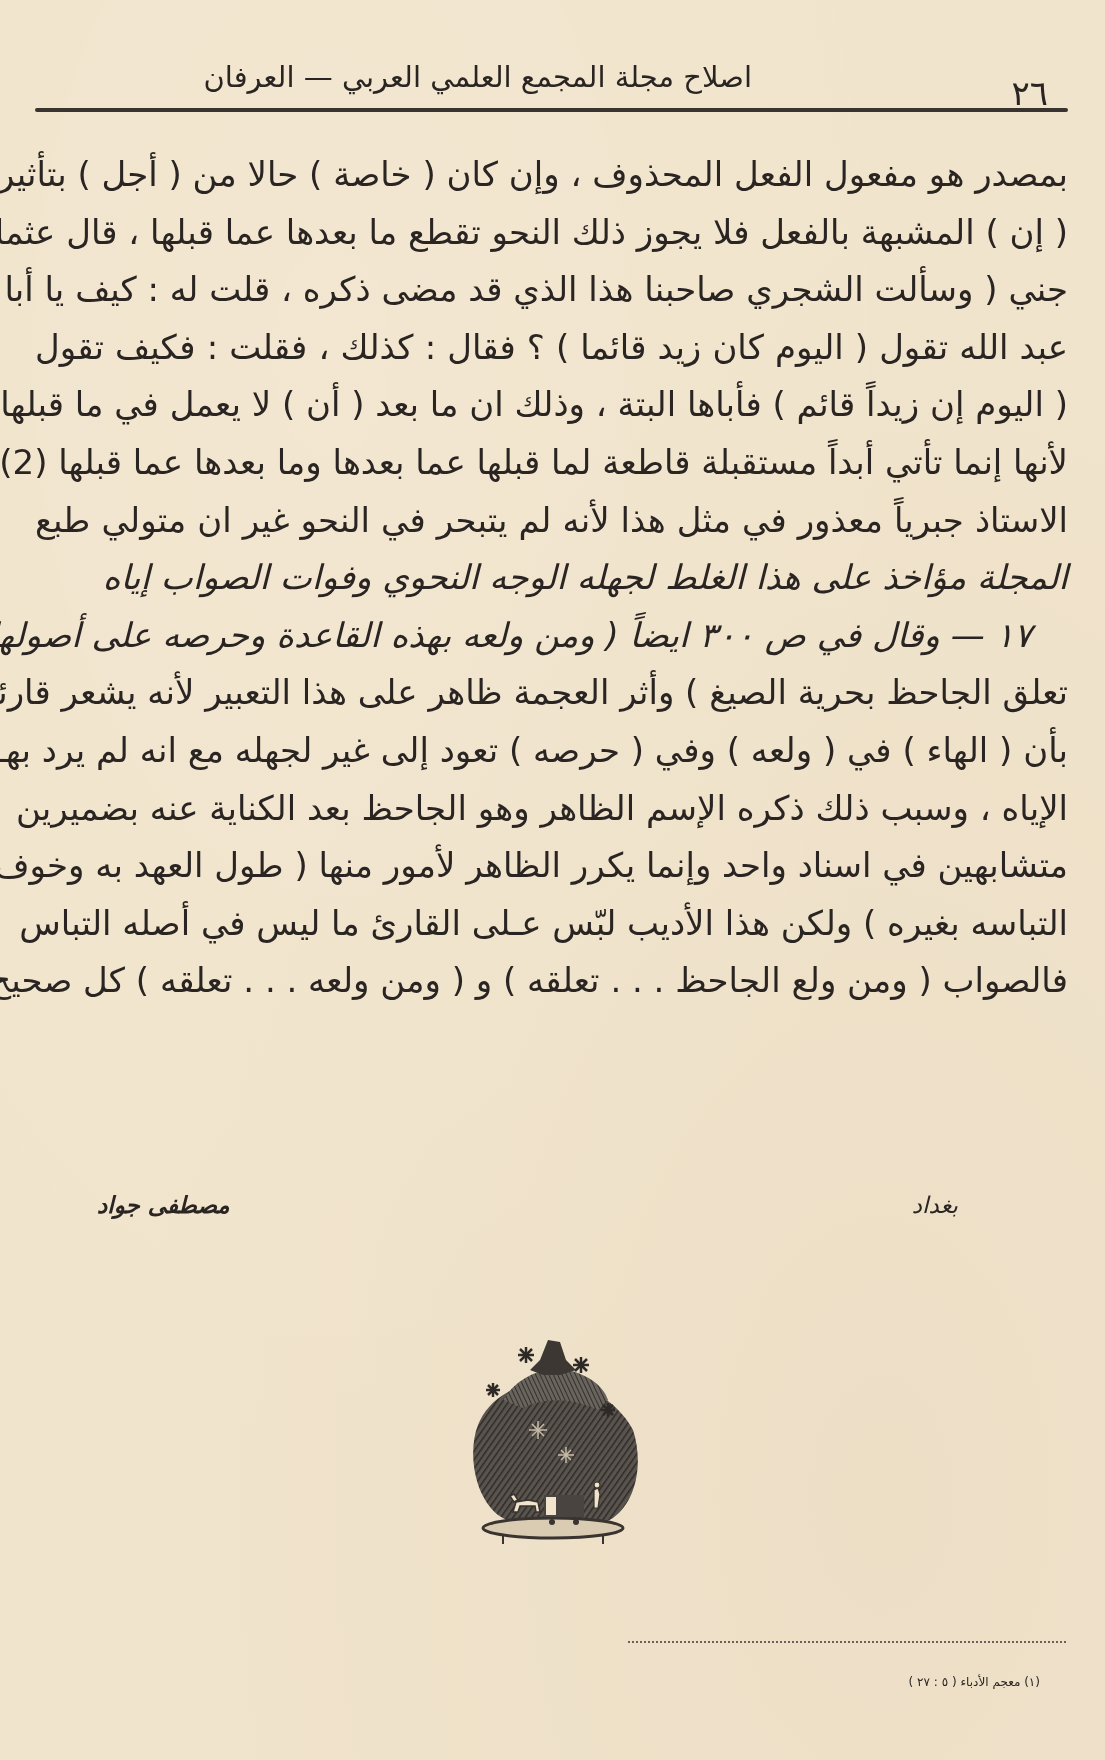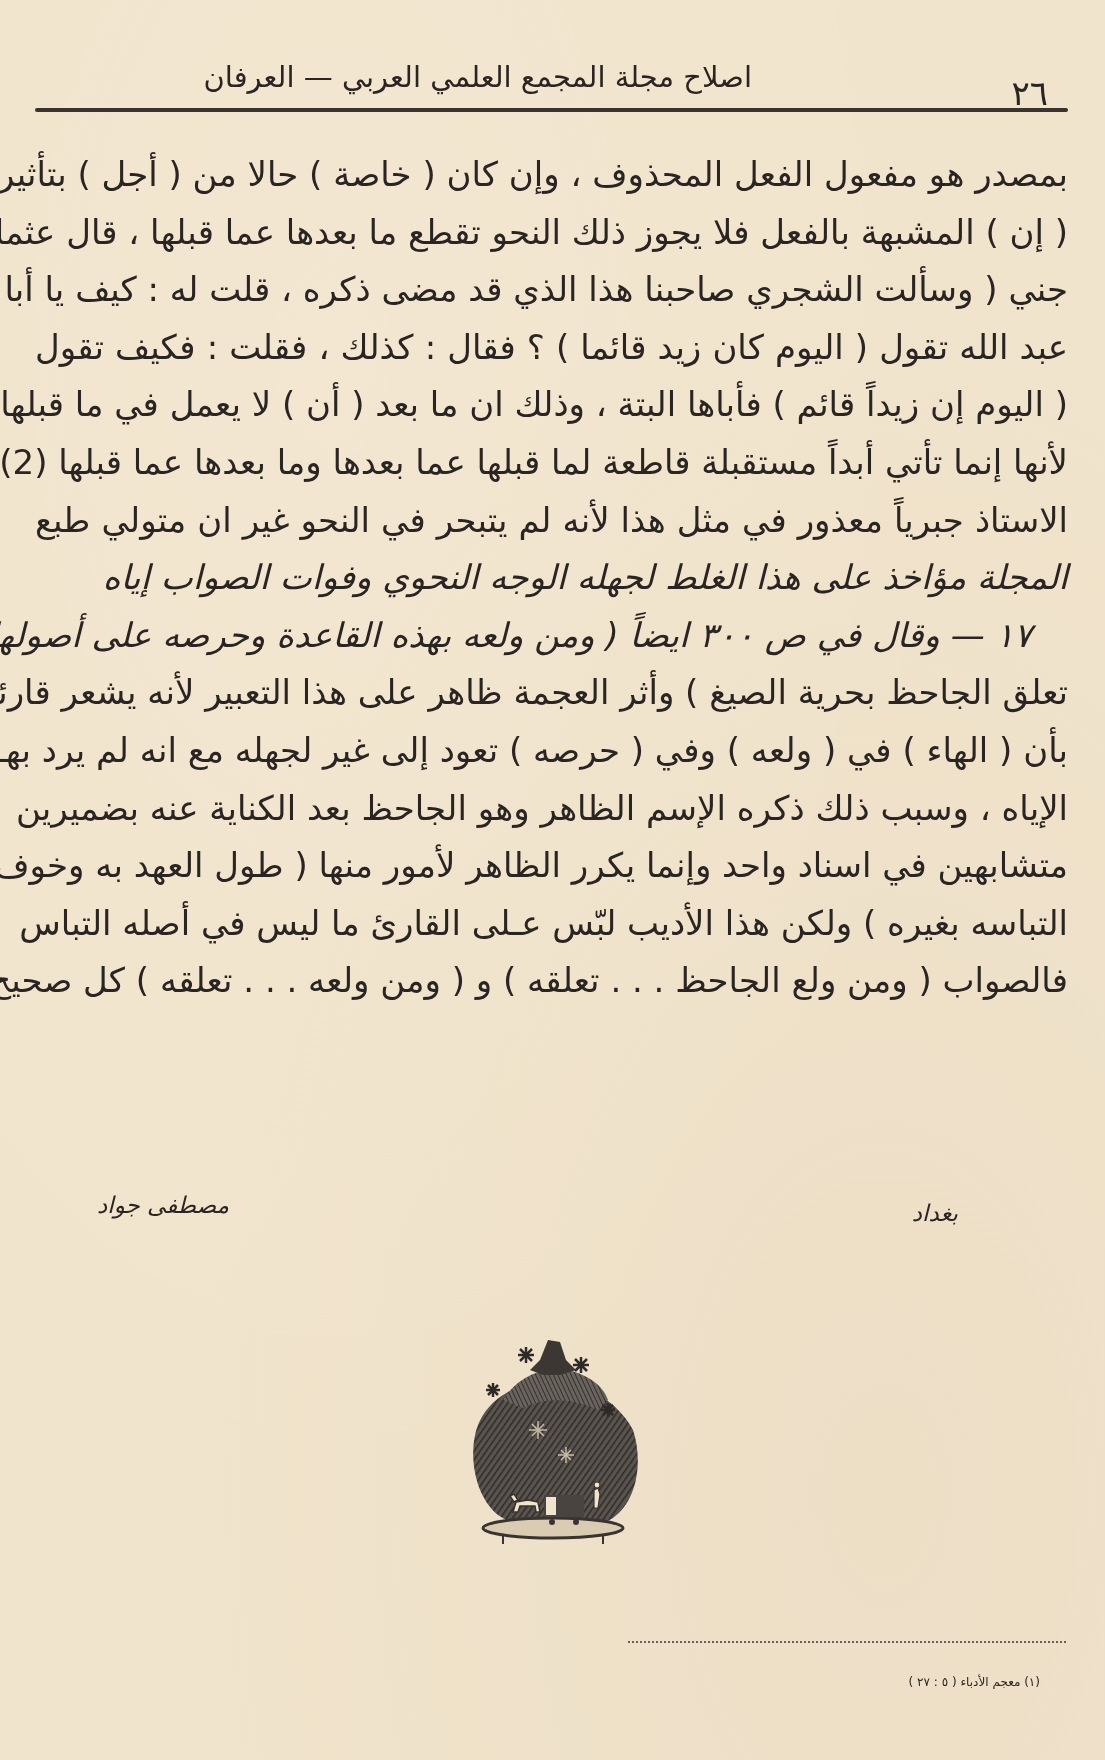--- a/index.html
+++ b/index.html
@@ -90,26 +90,26 @@
     width: 1033px;
     height: 48px;
     direction: rtl;
     font-size: 23px;
     font-style: italic;
   }
   .sig-place {
     position: absolute;
     right: 110px;
     top: 4px;
-    margin-top: 8px;
   }
   .sig-author {
     position: absolute;
     left: 62px;
     top: 4px;
+    font-weight: bold;
   }
   .ornament {
     position: absolute;
     left: 448px;
     top: 1330px;
     width: 210px;
     height: 218px;
   }
   .footnote-rule {
     position: absolute;

